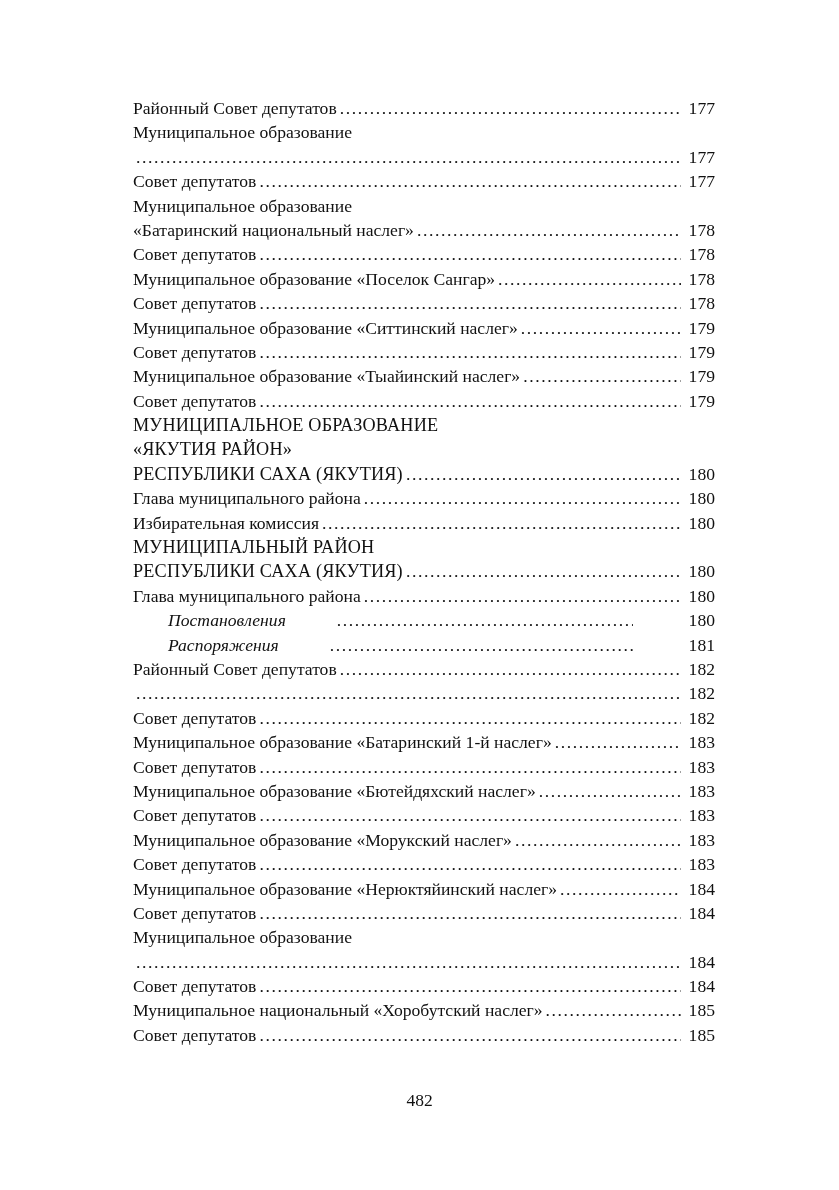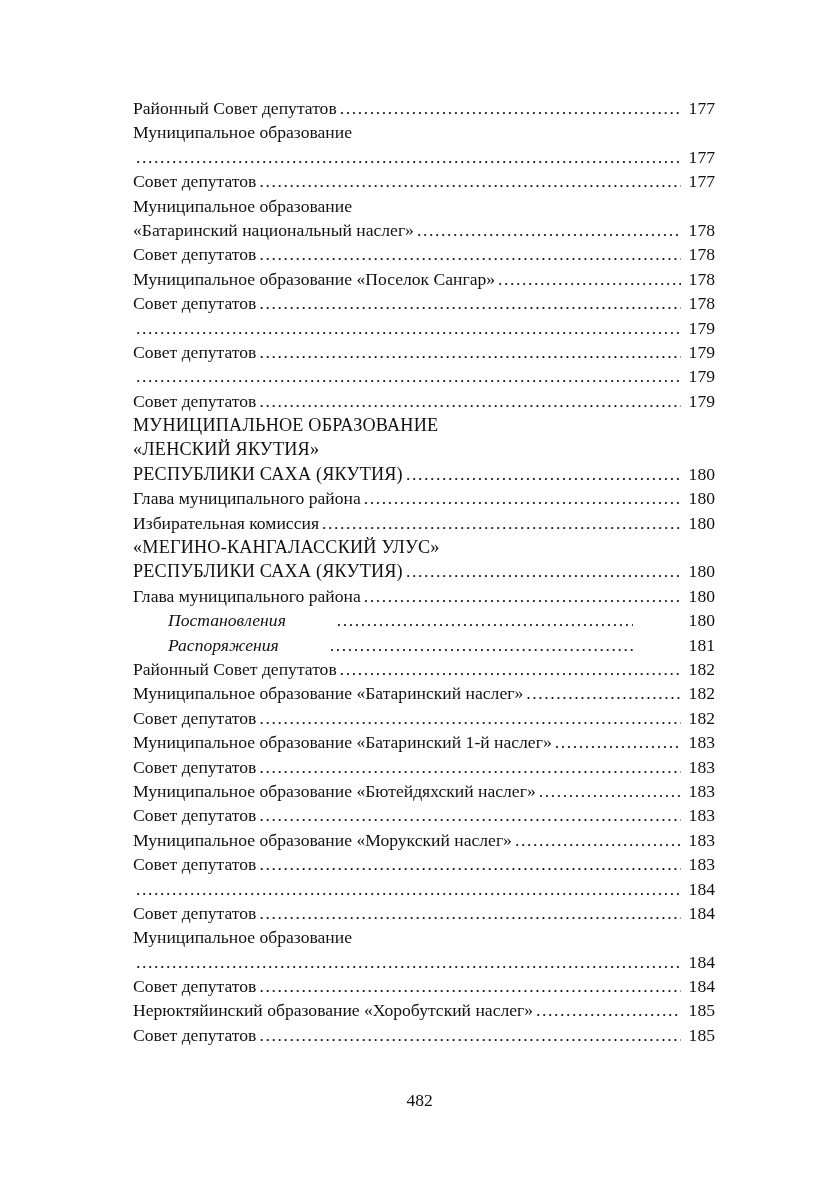--- a/index.html
+++ b/index.html
@@ -102,60 +102,62 @@
       <span class="toc-text">Муниципальное образование «Поселок Сангар»</span>
       <span class="leader">............................................................................................................................................................................................................................</span>
       <span class="page-num">178</span>
     </div>
     <div class="toc-row">
       <span class="toc-text">Совет депутатов</span>
       <span class="leader">............................................................................................................................................................................................................................</span>
       <span class="page-num">178</span>
     </div>
     <div class="toc-row">
-      <span class="leader">............................................................................................................................................................................................................................</span>
-      <span class="page-num">179</span>
-    </div>
-    <div class="toc-row">
-      <span class="toc-text">Совет депутатов</span>
-      <span class="leader">............................................................................................................................................................................................................................</span>
-      <span class="page-num">179</span>
-    </div>
-    <div class="toc-row">
+      <span class="toc-text">Муниципальное образование «Ситтинский наслег»</span>
+      <span class="leader">............................................................................................................................................................................................................................</span>
+      <span class="page-num">179</span>
+    </div>
+    <div class="toc-row">
+      <span class="toc-text">Совет депутатов</span>
+      <span class="leader">............................................................................................................................................................................................................................</span>
+      <span class="page-num">179</span>
+    </div>
+    <div class="toc-row">
+      <span class="toc-text">Муниципальное образование «Тыайинский наслег»</span>
       <span class="leader">............................................................................................................................................................................................................................</span>
       <span class="page-num">179</span>
     </div>
     <div class="toc-row">
       <span class="toc-text">Совет депутатов</span>
       <span class="leader">............................................................................................................................................................................................................................</span>
       <span class="page-num">179</span>
     </div>
     <div class="toc-row caps">
       <span class="toc-text">МУНИЦИПАЛЬНОЕ ОБРАЗОВАНИЕ</span>
     </div>
     <div class="toc-row caps">
-      <span class="toc-text">«ЛЕНСКИЙ ЯКУТИЯ»</span>
+      <span class="toc-text">«ЯКУТИЯ РАЙОН»</span>
     </div>
     <div class="toc-row caps">
       <span class="toc-text">РЕСПУБЛИКИ САХА (ЯКУТИЯ)</span>
       <span class="leader">............................................................................................................................................................................................................................</span>
       <span class="page-num">180</span>
     </div>
     <div class="toc-row">
       <span class="toc-text">Глава муниципального района</span>
       <span class="leader">............................................................................................................................................................................................................................</span>
       <span class="page-num">180</span>
     </div>
     <div class="toc-row">
       <span class="toc-text">Избирательная комиссия</span>
       <span class="leader">............................................................................................................................................................................................................................</span>
       <span class="page-num">180</span>
     </div>
     <div class="toc-row caps">
-      <span class="toc-text">«МЕГИНО-КАНГАЛАССКИЙ УЛУС»</span>
+      <span class="toc-text">МУНИЦИПАЛЬНЫЙ РАЙОН</span>
     </div>
     <div class="toc-row caps">
       <span class="toc-text">РЕСПУБЛИКИ САХА (ЯКУТИЯ)</span>
       <span class="leader">............................................................................................................................................................................................................................</span>
       <span class="page-num">180</span>
     </div>
     <div class="toc-row">
       <span class="toc-text">Глава муниципального района</span>
       <span class="leader">............................................................................................................................................................................................................................</span>
       <span class="page-num">180</span>
@@ -169,21 +171,20 @@
       <span class="toc-text">Распоряжения</span>
       <span class="leader">............................................................................................................................................................................................................................</span>
       <span class="page-num">181</span>
     </div>
     <div class="toc-row">
       <span class="toc-text">Районный Совет депутатов</span>
       <span class="leader">............................................................................................................................................................................................................................</span>
       <span class="page-num">182</span>
     </div>
     <div class="toc-row">
-      <span class="toc-text">Муниципальное образование «Батаринский наслег»</span>
       <span class="leader">............................................................................................................................................................................................................................</span>
       <span class="page-num">182</span>
     </div>
     <div class="toc-row">
       <span class="toc-text">Совет депутатов</span>
       <span class="leader">............................................................................................................................................................................................................................</span>
       <span class="page-num">182</span>
     </div>
     <div class="toc-row">
       <span class="toc-text">Муниципальное образование «Батаринский 1-й наслег»</span>
@@ -209,20 +210,21 @@
       <span class="toc-text">Муниципальное образование «Морукский наслег»</span>
       <span class="leader">............................................................................................................................................................................................................................</span>
       <span class="page-num">183</span>
     </div>
     <div class="toc-row">
       <span class="toc-text">Совет депутатов</span>
       <span class="leader">............................................................................................................................................................................................................................</span>
       <span class="page-num">183</span>
     </div>
     <div class="toc-row">
+      <span class="toc-text">Муниципальное образование «Нерюктяйинский наслег»</span>
       <span class="leader">............................................................................................................................................................................................................................</span>
       <span class="page-num">184</span>
     </div>
     <div class="toc-row">
       <span class="toc-text">Совет депутатов</span>
       <span class="leader">............................................................................................................................................................................................................................</span>
       <span class="page-num">184</span>
     </div>
     <div class="toc-row">
       <span class="toc-text">Муниципальное образование</span>
@@ -230,21 +232,21 @@
     <div class="toc-row">
       <span class="leader">............................................................................................................................................................................................................................</span>
       <span class="page-num">184</span>
     </div>
     <div class="toc-row">
       <span class="toc-text">Совет депутатов</span>
       <span class="leader">............................................................................................................................................................................................................................</span>
       <span class="page-num">184</span>
     </div>
     <div class="toc-row">
-      <span class="toc-text">Нерюктяйинский образование «Хоробутский наслег»</span>
+      <span class="toc-text">Муниципальное национальный «Хоробутский наслег»</span>
       <span class="leader">............................................................................................................................................................................................................................</span>
       <span class="page-num">185</span>
     </div>
     <div class="toc-row">
       <span class="toc-text">Совет депутатов</span>
       <span class="leader">............................................................................................................................................................................................................................</span>
       <span class="page-num">185</span>
     </div>
   </div>
 

